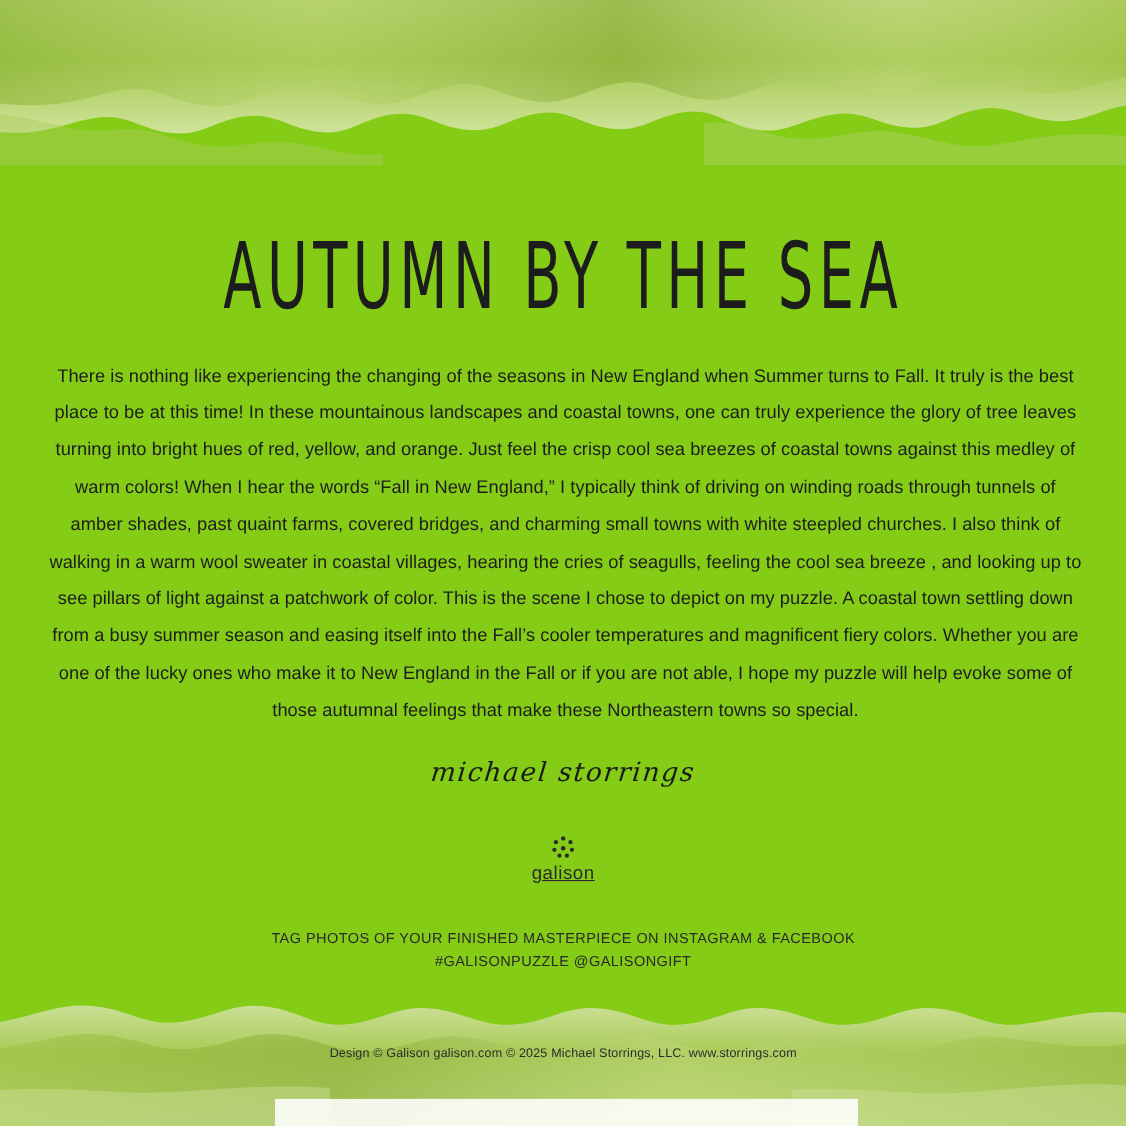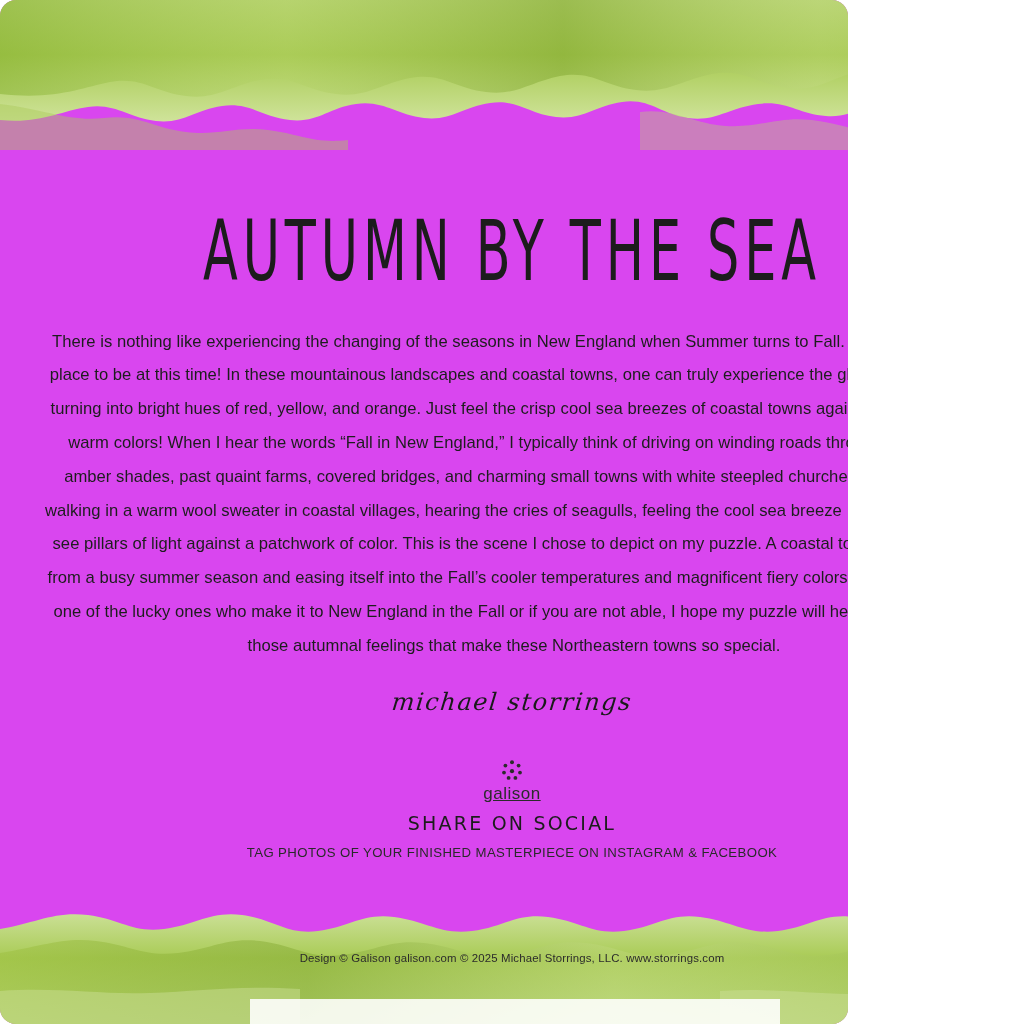--- a/index.html
+++ b/index.html
@@ -9,26 +9,25 @@
   body {
     width: 1024px;
     height: 1024px;
     background: #ffffff;
     font-family: "Liberation Sans", sans-serif;
     overflow: hidden;
   }
 
   .page {
     position: relative;
-    width: 848px;
+    width: 1024px;
     height: 1024px;
-    background: #d946ef;
+    background: #84cc16;
     box-sizing: border-box;
     overflow: hidden;
-    border-radius: 16px;
   }
 
   
   .band {
     position: absolute;
     left: 0;
     width: 1024px;
     pointer-events: none;
   }
   .band svg { display: block; width: 100%; height: 100%; }
@@ -281,19 +280,19 @@
         <circle cx="21.0" cy="14.6" r="1.9" fill="#2b2b2b"></circle>
         <circle cx="16.4" cy="19.9" r="1.9" fill="#2b2b2b"></circle>
         <circle cx="9.6" cy="19.9" r="1.9" fill="#2b2b2b"></circle>
         <circle cx="5.0" cy="14.6" r="1.9" fill="#2b2b2b"></circle>
         <circle cx="6.4" cy="7.6" r="1.9" fill="#2b2b2b"></circle>
         <circle cx="13" cy="13.2" r="2.1" fill="#2b2b2b"></circle>
       </svg>
       <div class="logo-word">galison</div>
     </div>
 
-    <div class="share-heading">SHARE ON SOCIAL</div>
     <div class="share-line1">TAG PHOTOS OF YOUR FINISHED MASTERPIECE ON INSTAGRAM &amp; FACEBOOK</div>
+    <div class="share-line2">#GALISONPUZZLE @GALISONGIFT</div>
 
     <div class="footer-credit">Design © Galison  galison.com  © 2025 Michael Storrings, LLC.  www.storrings.com</div>
 
   </div>
 </div>
 
 </body></html>

